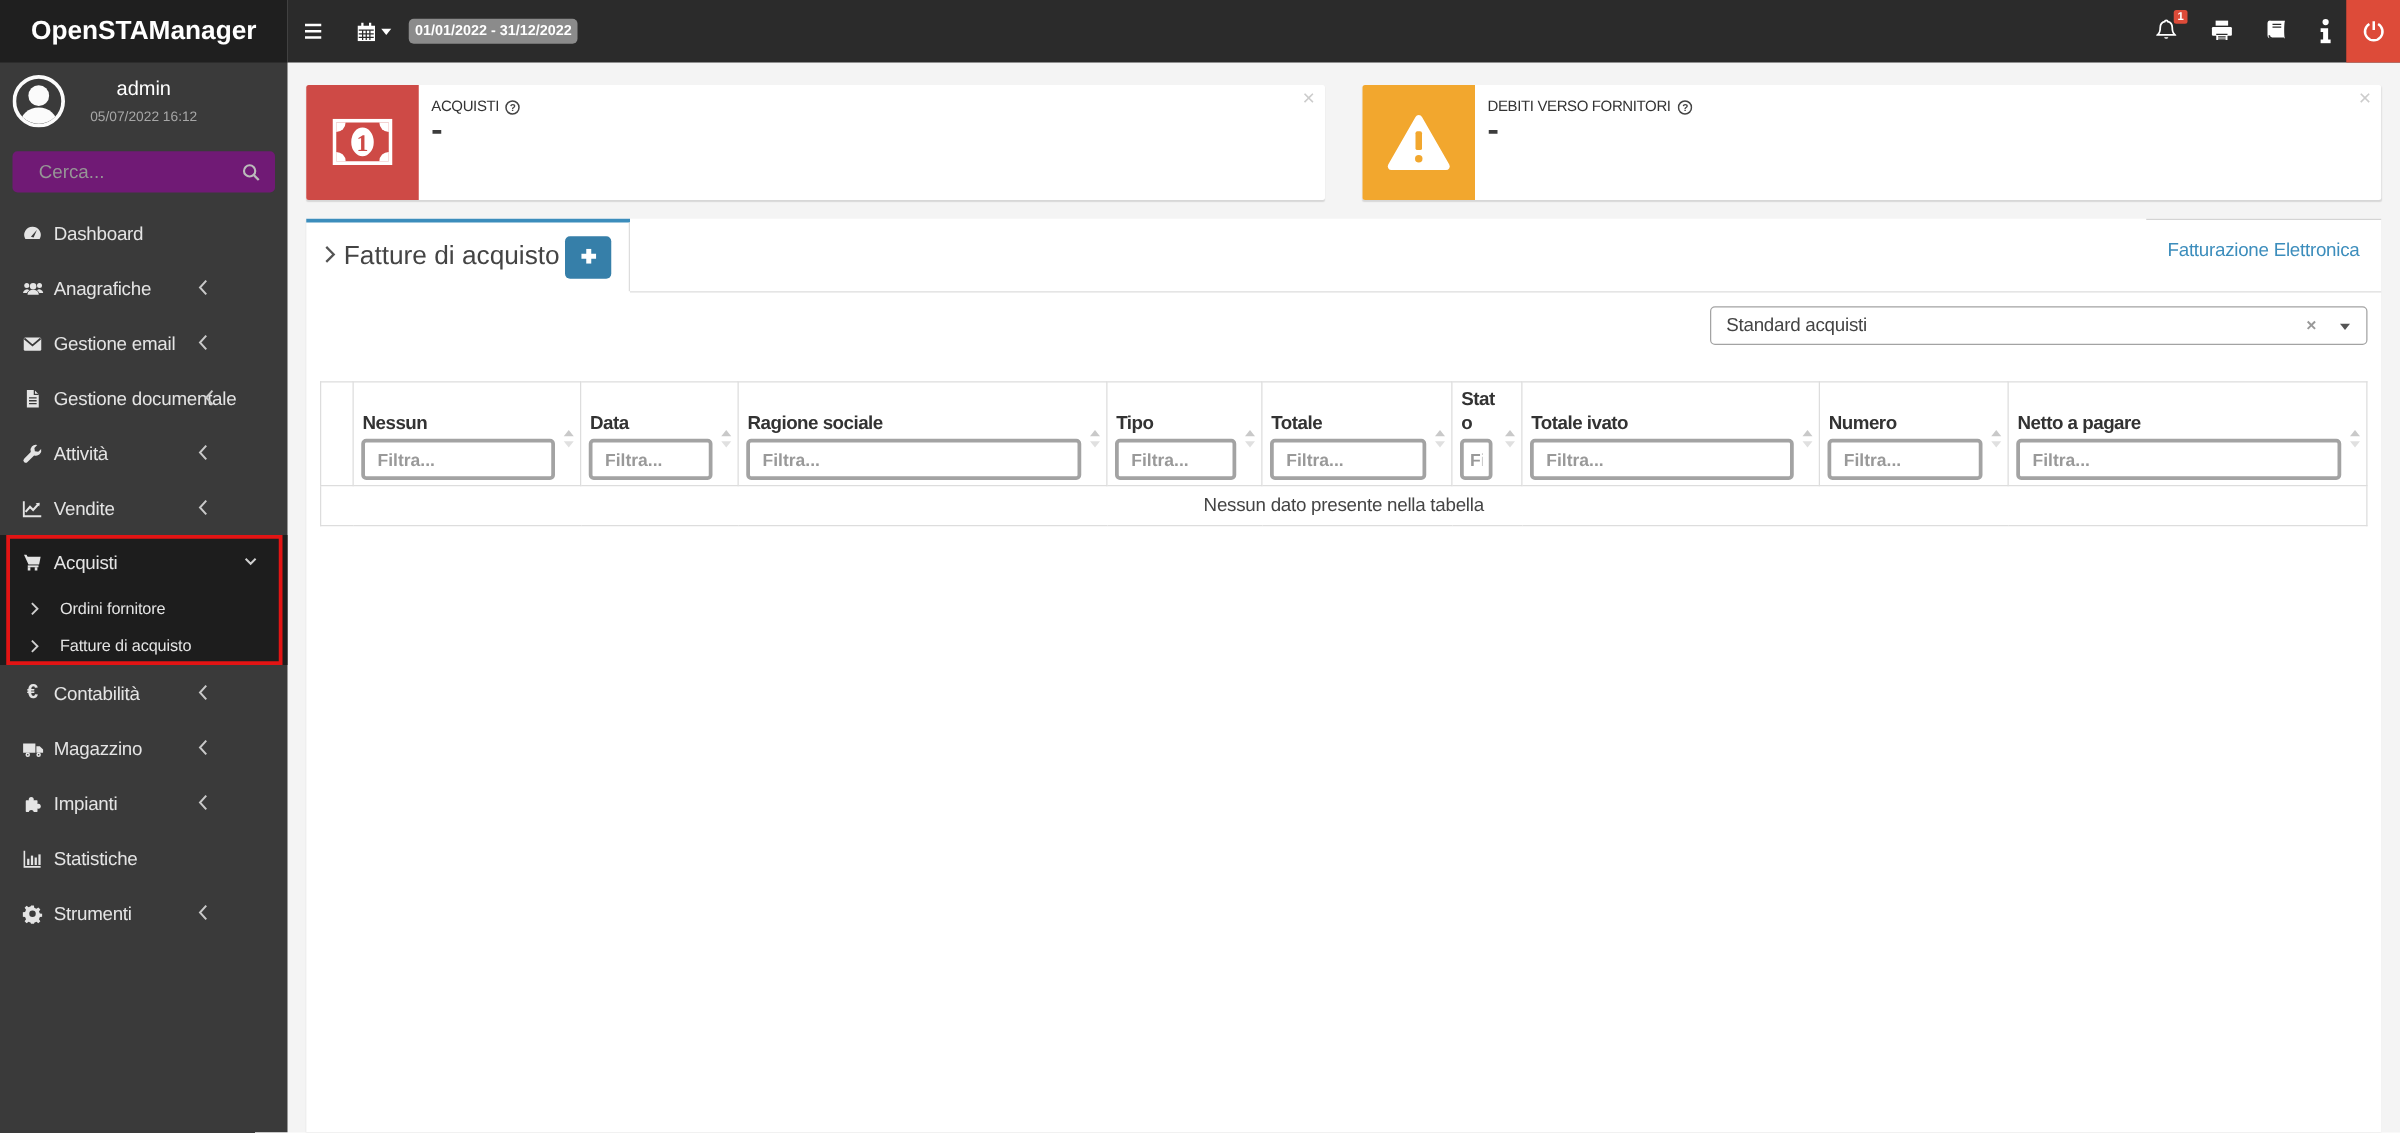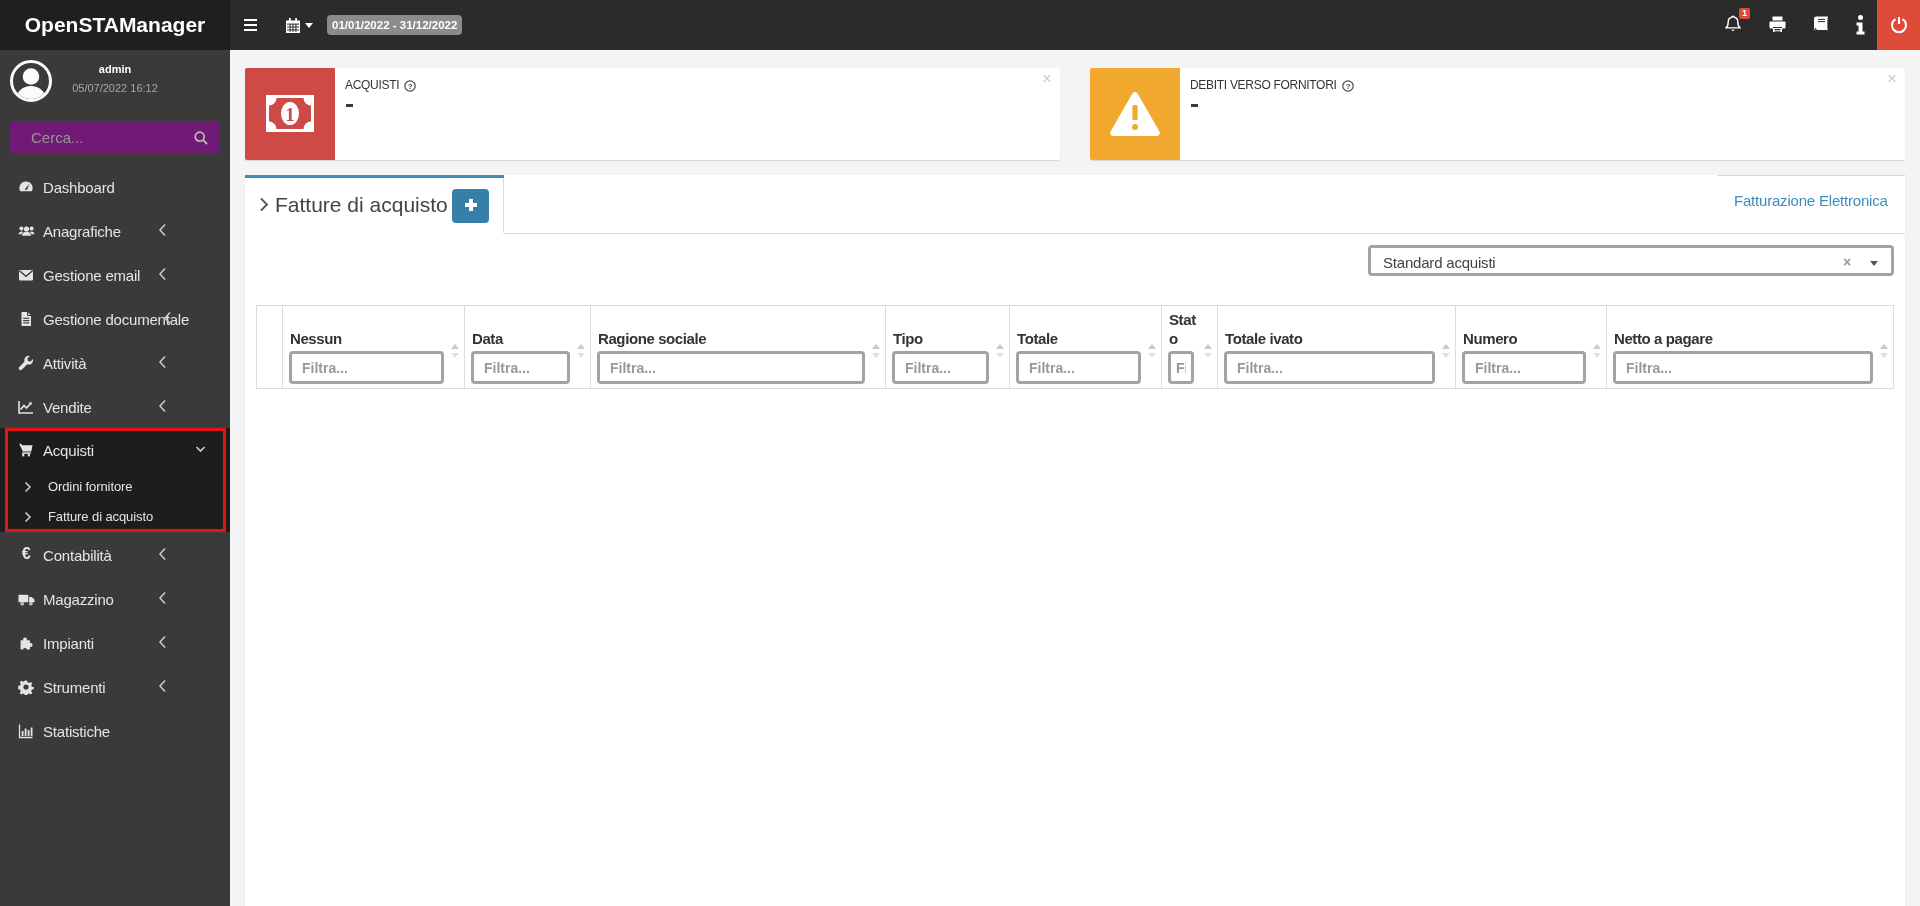--- a/index.html
+++ b/index.html
@@ -2,21 +2,21 @@
 <html><head>
 <meta charset="utf-8">
 <style>
 *{box-sizing:border-box;margin:0;padding:0}
 html,body{width:1920px;height:906px;overflow:hidden;background:#f4f4f4;font-family:"Liberation Sans",sans-serif;will-change:transform}
 
 #sidebar{position:absolute;left:0;top:0;width:230px;height:906px;background:#3a3a3a;z-index:5}
 #logo{height:50px;background:#1f1f1f;color:#fff;font-weight:bold;font-size:21px;text-align:center;line-height:49px;letter-spacing:0}
 #userpanel{position:relative;height:60px;text-align:center;color:#fff}
 #avatar{position:absolute;left:10px;top:10px;width:42px;height:42px}
-#uname{padding-top:13px;font-size:11px;font-weight:bold}
+#uname{padding-top:13px;font-size:16px;font-weight:normal}
 #udate{margin-top:7px;font-size:11px;color:#a7a7a7}
 #search{position:absolute;left:10px;top:121px;width:210px;height:33px;background:#701a75;border-radius:4px}
 #search span{position:absolute;left:21px;top:8px;font-size:15px;color:#969696}
 #menu{position:absolute;left:0;top:165px;width:198px}
 .mi{position:relative;height:44px;color:#e4e4e4;font-size:15px;letter-spacing:-.2px}
 .mi .ic{position:absolute;left:18px;top:14px;width:16px;height:16px;text-align:center}
 .mi .tx{position:absolute;left:43px;top:14px;white-space:nowrap}
 .mi .ch{position:absolute;right:31px;top:14px}
 #acq{position:absolute;left:0;top:263px;width:230px;height:104px;background:#1d1d1d}
 .smi{position:relative;height:30px;color:#e4e4e4;font-size:13px;letter-spacing:-.1px}
@@ -39,21 +39,21 @@
 .ibx{position:absolute;right:8px;top:1px;font-size:17px;color:#ccc}
 .qm{display:inline-block;vertical-align:-2.5px;margin-left:5px}
 #box{position:absolute;left:245px;top:175px;width:1660px;height:731px;background:#fff;box-shadow:0 1px 1px rgba(0,0,0,.1)}
 #bluebar{position:absolute;left:0;top:0;width:259px;height:3px;background:#3c8dbc}
 #tabsep{position:absolute;left:259px;top:58px;width:1401px;height:1px;background:#ddd}
 #tabr{position:absolute;left:258px;top:3px;width:1px;height:55px;background:#ddd}
 #fel-line{position:absolute;left:1472px;top:0;width:188px;height:1px;background:#d4d4d4}
 #tabtitle{position:absolute;left:14px;top:18px;font-size:21px;color:#444}
 #plusbtn{position:absolute;left:207px;top:14px;width:37px;height:34px;background:#367fa9;border-radius:4px;color:#fff;text-align:center;line-height:30px;font-size:19px;font-weight:bold}
 #fel{position:absolute;left:1489px;top:17px;font-size:15px;letter-spacing:-.2px;color:#3c8dbc}
-#sel{position:absolute;left:1123px;top:70px;width:526px;height:31px;border:3px solid #a3a3a3;border-radius:4px;font-size:15px;letter-spacing:-.2px;color:#444}
+#sel{position:absolute;left:1123px;top:70px;width:526px;height:31px;border:1px solid #a3a3a3;border-radius:4px;font-size:15px;letter-spacing:-.2px;color:#444}
 #sel .t{position:absolute;left:12px;top:6px}
 #sel .x{position:absolute;right:40px;top:6px;color:#999;font-weight:bold;font-size:14px}
 #sel .c{position:absolute;right:13px;top:13px;width:0;height:0;border-left:4px solid transparent;border-right:4px solid transparent;border-top:5px solid #555}
 
 #tbl{position:absolute;left:11px;top:130px;border-collapse:collapse;table-layout:fixed;width:1637px}
 #tbl th{border:1px solid #ddd;height:83px;padding:0 6px;vertical-align:bottom;position:relative;font-size:15px;letter-spacing:-.4px;color:#333;text-align:left;font-weight:bold}
 #tbl th .lb{line-height:19px;padding-left:1px}
 #tbl th input{display:block;width:calc(100% - 14px);height:33px;margin:3px 0 4px;border:3px solid #a3a3a3;border-radius:4px;padding:0 10px;font-family:"Liberation Sans",sans-serif;font-size:14px;font-weight:bold}
 #tbl th input::placeholder{color:#999;opacity:1}
 #tbl th.st input{width:26px;padding:0 5px}
@@ -210,39 +210,39 @@
             </g>
             <circle cx="7" cy="15" r="2" fill="#3a3a3a"></circle>
           </svg></span>
         <span class="tx">Impianti</span>
         <span class="ch"><svg width="9" height="14" viewBox="0 0 9 14">
             <path d="M7 1.5 2 7l5 5.5" fill="none" stroke="#c9c9c9" stroke-width="1.6"></path>
           </svg></span>
       </div>
     <div class="mi">
         <span class="ic"><svg width="16" height="16" viewBox="0 0 16 16">
-            <g fill="#e4e4e4">
-              <path d="M6.8 1h2.4l.3 2 1.8.8 1.7-1.2 1.7 1.7-1.2 1.7.8 1.8 2 .3v2.4l-2 .3-.8 1.8 1.2 1.7-1.7 1.7-1.7-1.2-1.8.8-.3 2H6.8l-.3-2-1.8-.8-1.7 1.2-1.7-1.7 1.2-1.7-.8-1.8-2-.3V6.8l2-.3.8-1.8L1.3 3 3 1.3l1.7 1.2 1.8-.8z" transform="scale(.94) translate(.5 .5)"></path>
-            </g>
-            <circle cx="8" cy="8" r="2.6" fill="#3a3a3a"></circle>
-          </svg></span>
-        <span class="tx">Strumenti</span>
-        <span class="ch"><svg width="9" height="14" viewBox="0 0 9 14">
-            <path d="M7 1.5 2 7l5 5.5" fill="none" stroke="#c9c9c9" stroke-width="1.6"></path>
-          </svg></span>
-      </div>
-    <div class="mi">
-        <span class="ic"><svg width="16" height="16" viewBox="0 0 16 16">
             <path d="M1.5 1.5v13h13" fill="none" stroke="#e4e4e4" stroke-width="1.3"></path>
             <rect x="3.7" y="8" width="1.8" height="5" fill="#e4e4e4"></rect>
             <rect x="6.7" y="5.5" width="1.8" height="7.5" fill="#e4e4e4"></rect>
             <rect x="9.7" y="7" width="1.8" height="6" fill="#e4e4e4"></rect>
             <rect x="12.7" y="4.5" width="1.8" height="8.5" fill="#e4e4e4"></rect>
           </svg></span>
         <span class="tx">Statistiche</span>
+      </div>
+    <div class="mi">
+        <span class="ic"><svg width="16" height="16" viewBox="0 0 16 16">
+            <g fill="#e4e4e4">
+              <path d="M6.8 1h2.4l.3 2 1.8.8 1.7-1.2 1.7 1.7-1.2 1.7.8 1.8 2 .3v2.4l-2 .3-.8 1.8 1.2 1.7-1.7 1.7-1.7-1.2-1.8.8-.3 2H6.8l-.3-2-1.8-.8-1.7 1.2-1.7-1.7 1.2-1.7-.8-1.8-2-.3V6.8l2-.3.8-1.8L1.3 3 3 1.3l1.7 1.2 1.8-.8z" transform="scale(.94) translate(.5 .5)"></path>
+            </g>
+            <circle cx="8" cy="8" r="2.6" fill="#3a3a3a"></circle>
+          </svg></span>
+        <span class="tx">Strumenti</span>
+        <span class="ch"><svg width="9" height="14" viewBox="0 0 9 14">
+            <path d="M7 1.5 2 7l5 5.5" fill="none" stroke="#c9c9c9" stroke-width="1.6"></path>
+          </svg></span>
       </div>
   </div>
   <div id="redbox"></div>
 </div>
 
 <div id="navbar">
   <div id="burger">
       <div></div>
       <div></div>
       <div></div>
@@ -412,15 +412,18 @@
             <span class="sa sau"></span>
             <span class="sa sad"></span>
           </th>
       <th>
             <div class="lb">Netto a pagare</div>
             <input placeholder="Filtra..." style="">
             <span class="sa sau"></span>
             <span class="sa sad"></span>
           </th>
     </tr>
+    <tr>
+          <td colspan="10">Nessun dato presente nella tabella</td>
+        </tr>
   </tbody>
     </table>
 </div>
 
 </body></html>

